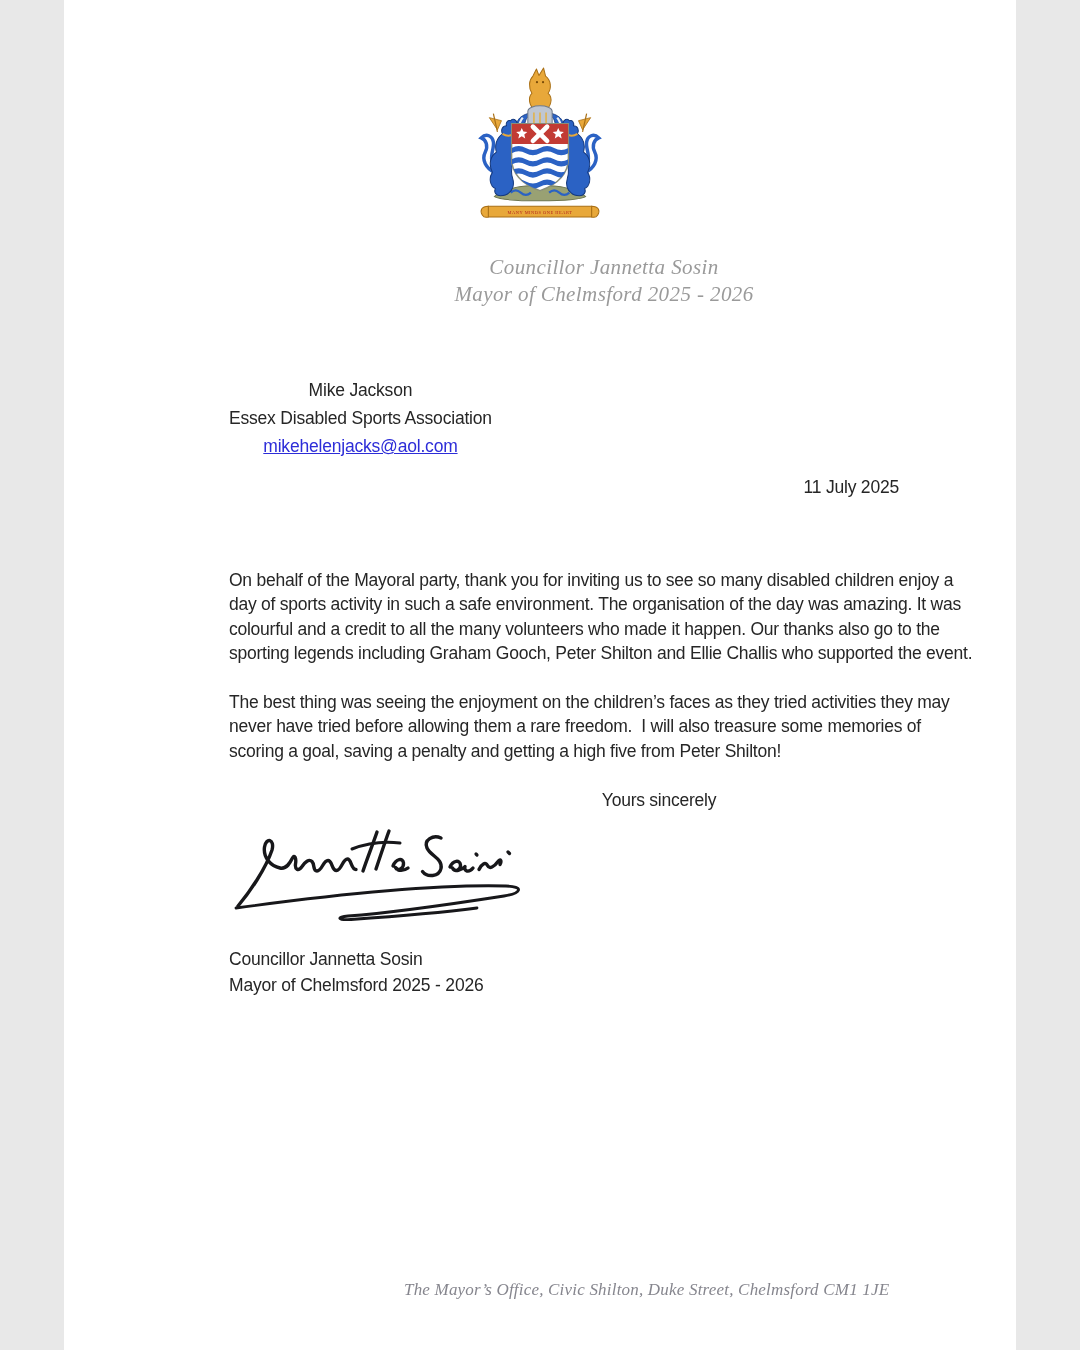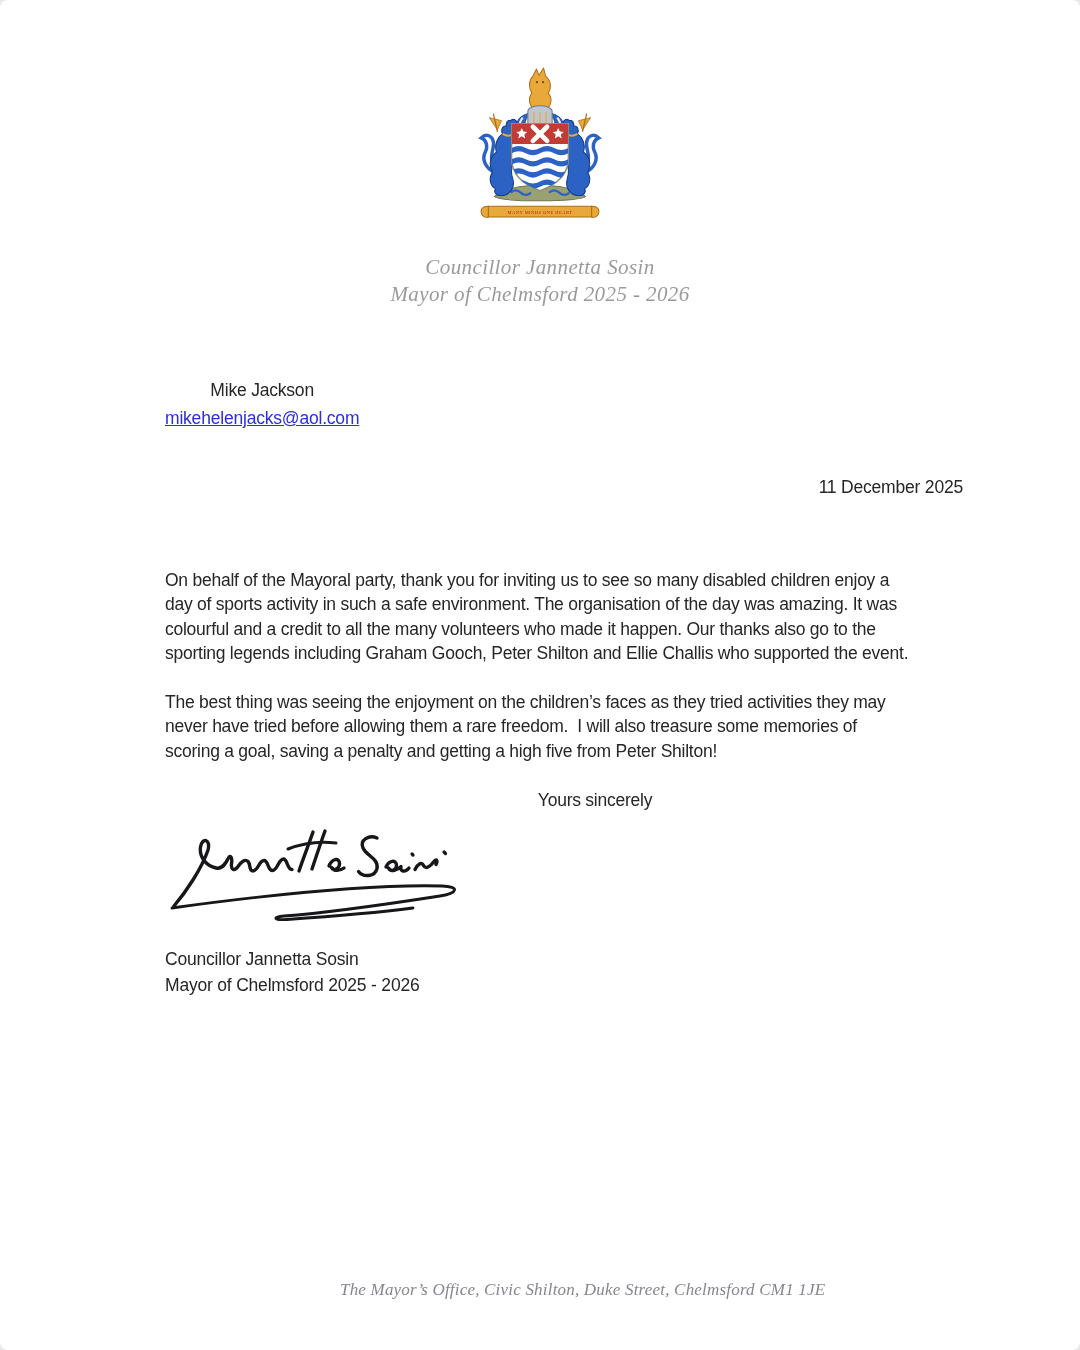--- a/index.html
+++ b/index.html
@@ -12,25 +12,24 @@
     --crest-blue-dark:#15397d;
     --crest-red:#c23b34;
     --crest-gold:#e8a83a;
     --crest-gold-dark:#a96f15;
     --crest-silver:#bfc6d2;
   }
   html,body{margin:0;padding:0;}
   body{background:#e8e8e8;font-family:"Liberation Sans", sans-serif;}
   .page{
     position:relative;
-    width:1080px;height:1350px;
+    width:952px;height:1350px;
     background:#ffffff;
     margin:0 auto;
     overflow:hidden;
-    border-radius:8px;
   }
   .crest{
     position:absolute;
     left:50%;top:66px;
     transform:translateX(-50%);
     width:152px;height:158px;
   }
   .header-title{
     position:absolute;
     left:0;top:254px;width:1080px;
@@ -197,24 +196,25 @@
     <text x="75" y="144.8" text-anchor="middle" font-family="Liberation Serif, serif" font-size="4.4" letter-spacing="0.5" fill="#b3251d" id="crest-motto-text">MANY MINDS ONE HEART</text>
   </svg>
 
   <div class="header-title">
     <div>Councillor Jannetta Sosin</div>
     <div>Mayor of Chelmsford 2025 - 2026</div>
   </div>
 
   <div class="recipient">
     <div>Mike Jackson</div>
+    <div>Essex Disabled Sports Association</div>
     <div><a href="#">mikehelenjacks@aol.com</a></div>
   </div>
 
-  <div class="date-line">11 December 2025</div>
+  <div class="date-line">11 July 2025</div>
 
   <div class="body-text para1">On behalf of the Mayoral party, thank you for inviting us to see so many disabled children enjoy a
 day of sports activity in such a safe environment. The organisation of the day was amazing. It was
 colourful and a credit to all the many volunteers who made it happen. Our thanks also go to the
 sporting legends including Graham Gooch, Peter Shilton and Ellie Challis who supported the event.</div>
   <div class="body-text para2">The best thing was seeing the enjoyment on the children’s faces as they tried activities they may
 never have tried before allowing them a rare freedom.  I will also treasure some memories of
 scoring a goal, saving a penalty and getting a high five from Peter Shilton!</div>
   <div class="body-text closing">Yours sincerely</div>
 

